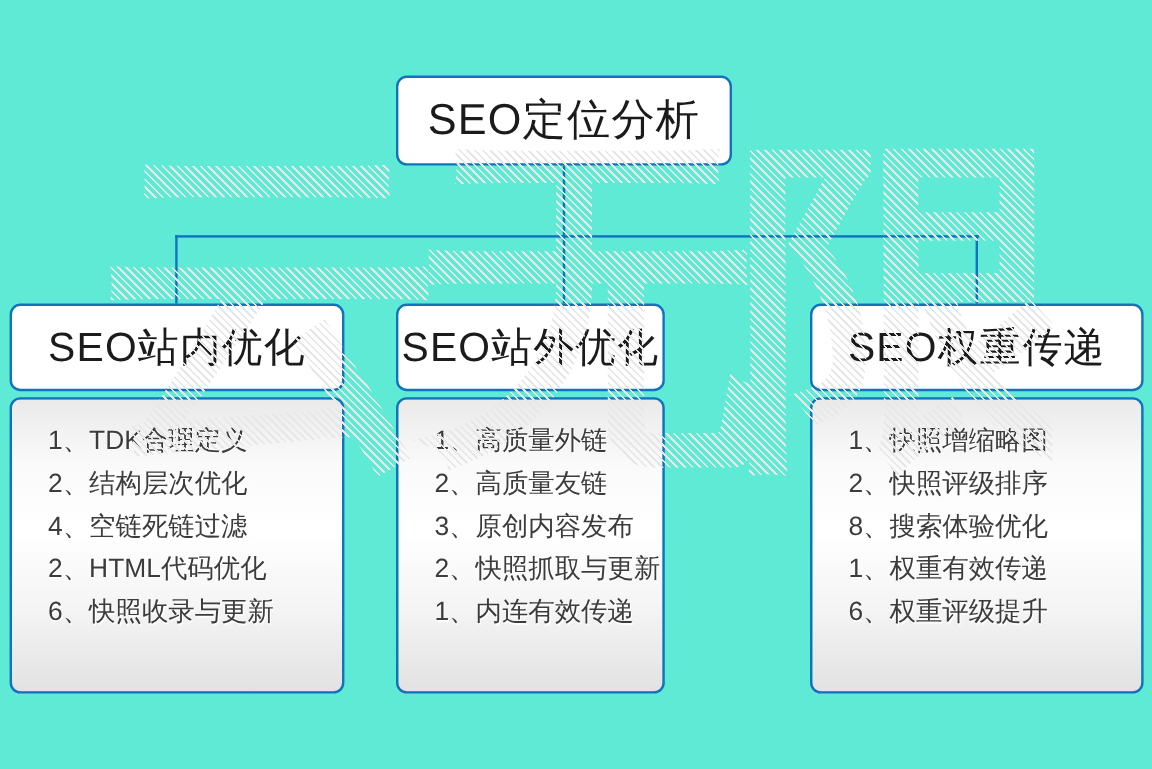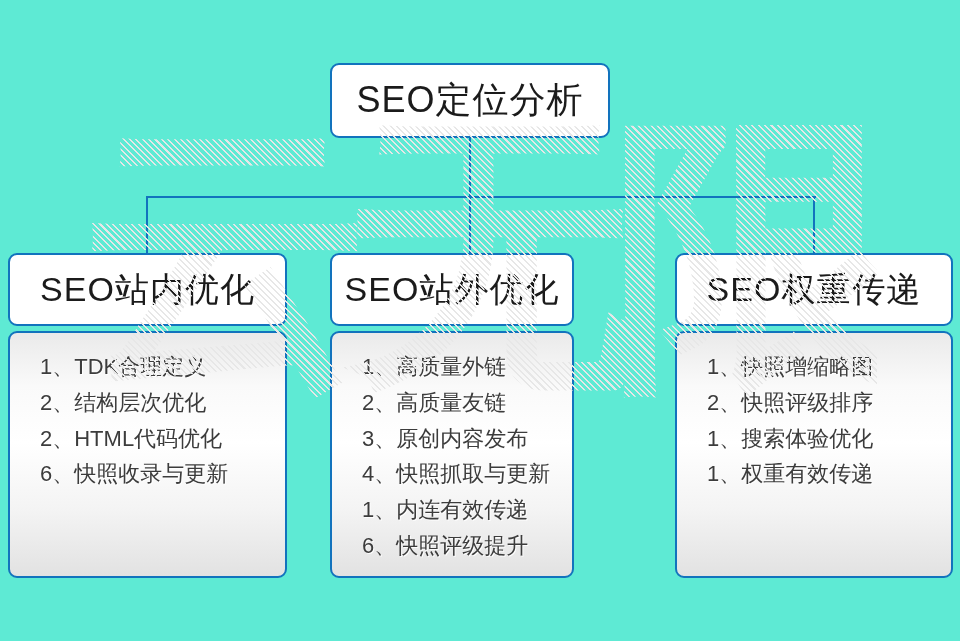--- a/index.html
+++ b/index.html
@@ -44,21 +44,21 @@
   }
   .branch-panel ul {
     list-style: none; padding: 16px 8px 0 30px;
   }
   .branch-panel li {
     font-size: 22px; line-height: 35.8px; color: #3c3c3c; white-space: nowrap;
     text-shadow: 1px 1px 0 rgba(255,255,255,0.9);
   }
 
   .col-1 { left: 8px;   width: 279px; }
-  .col-2 { left: 330px; width: 244px; }
+  .col-2 { left: 330px; width: 224px; }
   .col-3 { left: 675px; width: 278px; }
 
   
   .watermark {
     position: absolute; left: 82px; top: 108px; z-index: 6;
     font-size: 290px; line-height: 1; font-weight: bold;
     letter-spacing: -25px; white-space: nowrap;
     color: #ededed; pointer-events: none; user-select: none;
   }
   @supports ((-webkit-background-clip: text) or (background-clip: text)) {
@@ -85,46 +85,47 @@
     <span class="title">SEO定位分析</span>
   </div>
 
   <div class="branch-head col-1">
     <span class="title">SEO站内优化</span>
   </div>
   <div class="branch-panel col-1">
     <ul>
       <li>1、TDK合理定义</li>
       <li>2、结构层次优化</li>
+      <li>4、空链死链过滤</li>
       <li>2、HTML代码优化</li>
       <li>6、快照收录与更新</li>
     </ul>
   </div>
 
   <div class="branch-head col-2">
     <span class="title">SEO站外优化</span>
   </div>
   <div class="branch-panel col-2">
     <ul>
       <li>1、高质量外链</li>
       <li>2、高质量友链</li>
       <li>3、原创内容发布</li>
-      <li>4、快照抓取与更新</li>
+      <li>2、快照抓取与更新</li>
       <li>1、内连有效传递</li>
-      <li>6、快照评级提升</li>
     </ul>
   </div>
 
   <div class="branch-head col-3">
     <span class="title">SEO权重传递</span>
   </div>
   <div class="branch-panel col-3">
     <ul>
       <li>1、快照增缩略图</li>
       <li>2、快照评级排序</li>
-      <li>1、搜索体验优化</li>
+      <li>8、搜索体验优化</li>
       <li>1、权重有效传递</li>
+      <li>6、权重评级提升</li>
     </ul>
   </div>
 
   <div class="watermark">云无限</div>
 
 </div>
 
 </body></html>

